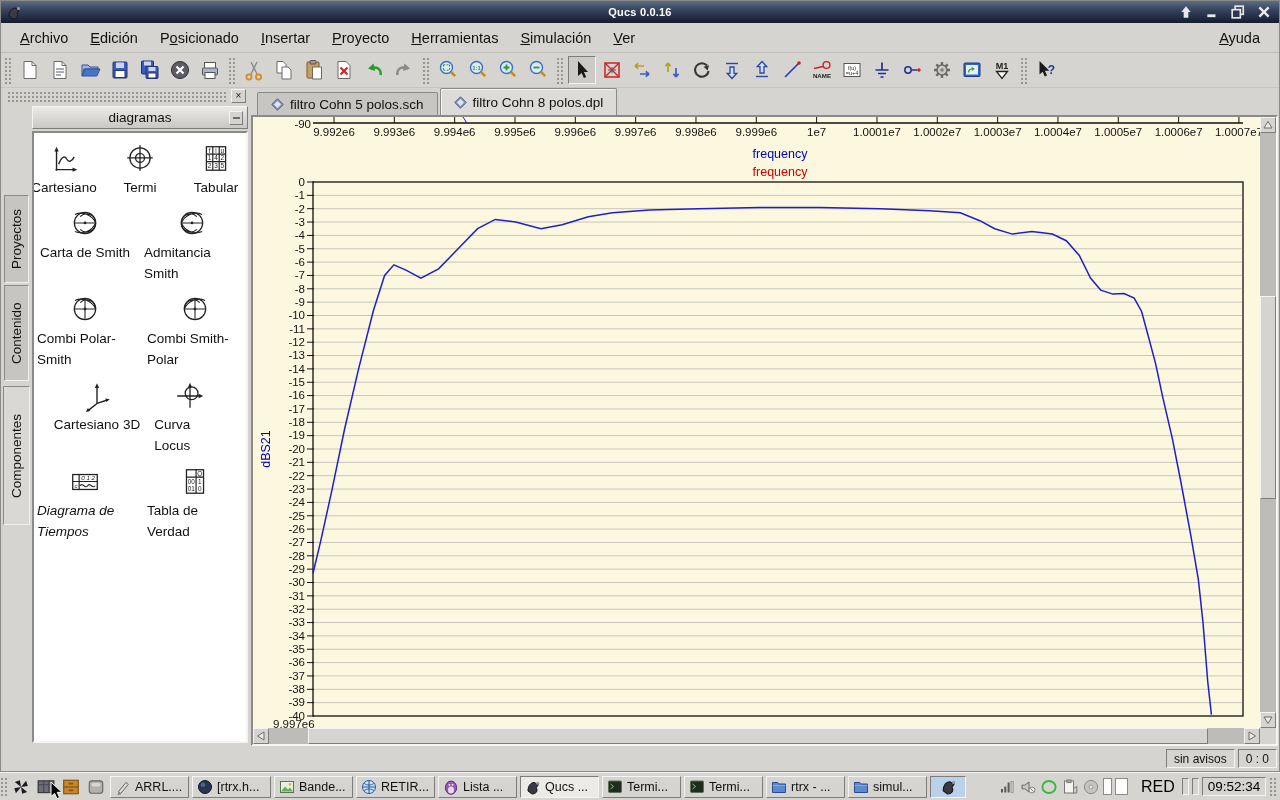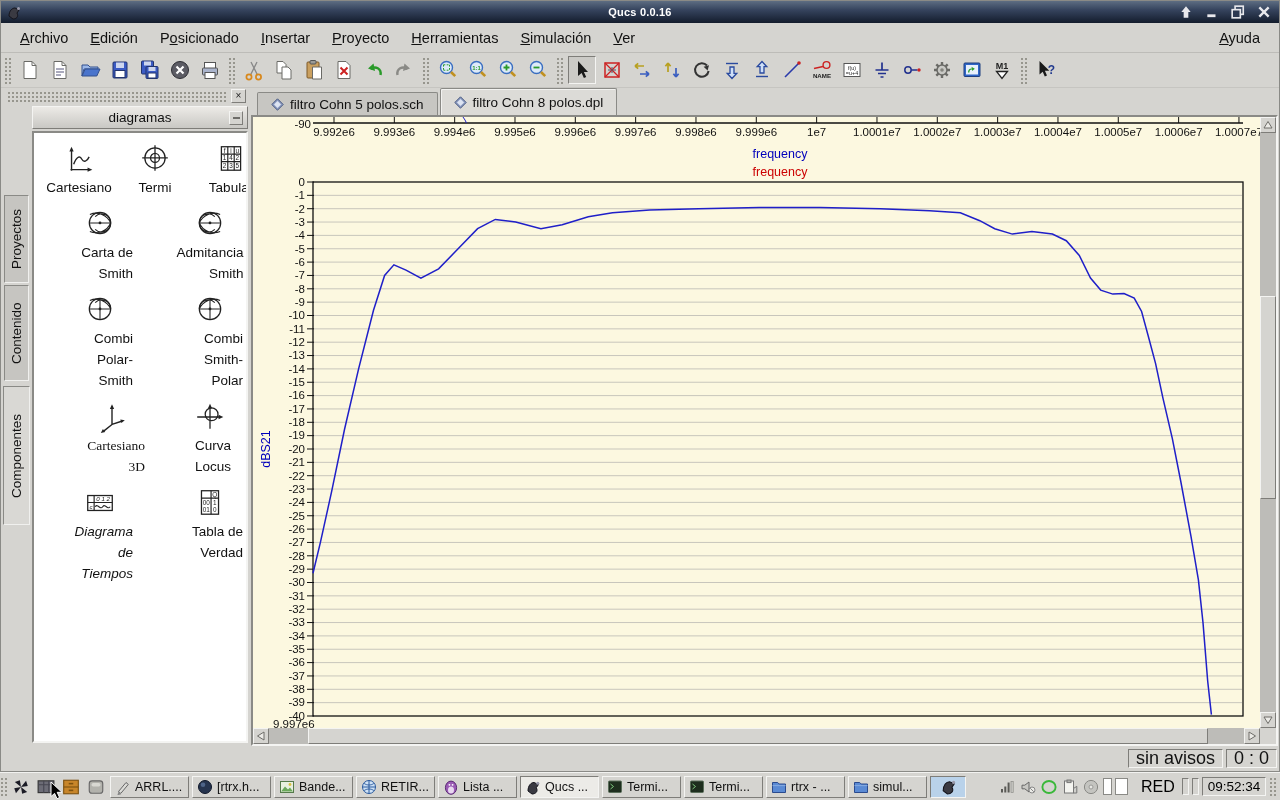--- a/index.html
+++ b/index.html
@@ -59,39 +59,39 @@
   .side-tab.active { background:#d9d8d4; width:27px; left:0; }
   .panel { position:absolute; left:29px; top:17px; right:1px; bottom:2px; }
   .combo { position:relative; height:23px; background:linear-gradient(#eceae6,#c9c8c4);
       display:flex; align-items:center; justify-content:center; font-size:13.5px; color:#111; }
   .combo-btn { position:absolute; right:4px; top:4px; width:14px; height:14px; background:#d5d4d0; display:grid; place-items:center; }
   .combo-btn i { display:block; width:7px; height:2px; background:#6e6d69; }
   .panel-body { position:absolute; left:0; right:0; top:25px; bottom:0; background:#fff;
       border:2px solid; border-color:#8a8a86 #f4f4f2 #f4f4f2 #8a8a86; overflow:hidden; padding-top:6px; }
   .cat-row { display:flex; justify-content:center; align-items:flex-start; gap:14px; margin-top:10px; }
   .cat-row:first-child { margin-top:4px; }
-  .cat-item { display:flex; flex-direction:column; align-items:center; text-align:right;
-      font-size:13.5px; line-height:21px; color:#111; min-width:62px;padding-left:30px; }
+  .cat-item { display:flex; flex-direction:column; align-items:center; text-align:left;
+      font-size:13.5px; line-height:21px; color:#111; min-width:62px; }
   .cat-item svg { width:32px; height:32px; margin-bottom:2px; }
 
   
   .canvas-wrap { position:absolute; left:250px; top:114px; right:1px; bottom:25px;
       border:2px solid; border-color:#8a8a86 #f4f4f2 #f4f4f2 #8a8a86; background:#bdbcb8; }
   .viewport { position:absolute; left:0; top:0; right:16px; bottom:16px; background:#fcf8e0; overflow:hidden; }
   .viewport svg { position:absolute; left:0; top:0; }
   .vscroll { position:absolute; right:0; top:0; width:16px; bottom:16px; background:#bdbcb8; }
   .hscroll { position:absolute; left:0; bottom:0; right:16px; height:16px; background:#bdbcb8; }
   .scorner { position:absolute; right:0; bottom:0; width:16px; height:16px; background:#d5d4d0; }
   .sbtn { position:absolute; background:#d5d4d0; display:grid; place-items:center; }
   .sthumb { position:absolute; background:#d5d4d0; }
   .sbtn svg { width:10px; height:10px; }
 
   
   .statusbar { position:absolute; left:0; right:0; bottom:0; height:25px; background:#d5d4d0;
-      display:flex; align-items:center; justify-content:flex-end; gap:3px; padding:0 2px; font-size:18px; color:#111; }
+      display:flex; align-items:center; justify-content:flex-end; gap:3px; padding:0 2px; font-size:12px; color:#111; }
   .status-panel { padding:1px 7px; height:19px; display:flex; align-items:center; background:#d5d4d0; }
 
   
   .taskbar { position:absolute; left:0; bottom:0; width:1280px; height:28px; background:#d5d4d0;
       border-top:1px solid #f2f2f0; display:flex; align-items:center; padding:0 0; gap:3px; }
   .tb-grip { width:7px; height:20px; }
   .launcher { width:22px; height:22px; display:grid; place-items:center; }
   .launcher svg { width:18px; height:18px; }
   .task-btn { display:flex; align-items:center; gap:4px; width:79px; height:22px; padding:0 4px;
       background:#d5d4d0; font-size:12.5px; color:#111; white-space:nowrap; overflow:hidden; flex:none; }
@@ -491,21 +491,21 @@
               <svg viewBox="0 0 30 30">
                 <circle cx="15" cy="14" r="10" stroke="#222" stroke-width="1.2" fill="none"></circle>
                 <path d="M15 4v20M5 14h20" stroke="#222" stroke-width="1"></path>
                 <path d="M5 14a8.5 8.5 0 0 1 14.5-6M5 14a15 15 0 0 1 19.5-8" stroke="#222" stroke-width="1" fill="none"></path>
                 <circle cx="15" cy="14" r="1.3" fill="#222"></circle>
               </svg>
               <span>Combi Smith-Polar</span>
             </div>
           </div>
           <div class="cat-row">
-            <div class="cat-item" style="max-width: 96px; font-family: Liberation Serif, serif;">
+            <div class="cat-item" style="max-width: 96px;">
               <svg viewBox="0 0 30 30">
                 <path d="M15 22V6.5M15 22l9-3M15 22l-7.5 6" stroke="#222" stroke-width="1.3" fill="none"></path>
                 <path d="M15 3l-2 4.5h4z" fill="#222"></path>
                 <path d="M27 18l-4.2-.6 1 3.2z" fill="#222"></path>
                 <path d="M4.5 30l4.2-1-2.2-2.8z" fill="#222"></path>
               </svg>
               <span>Cartesiano 3D</span>
             </div>
             <div class="cat-item" style="max-width: 72px;">
               <svg viewBox="0 0 30 30">

